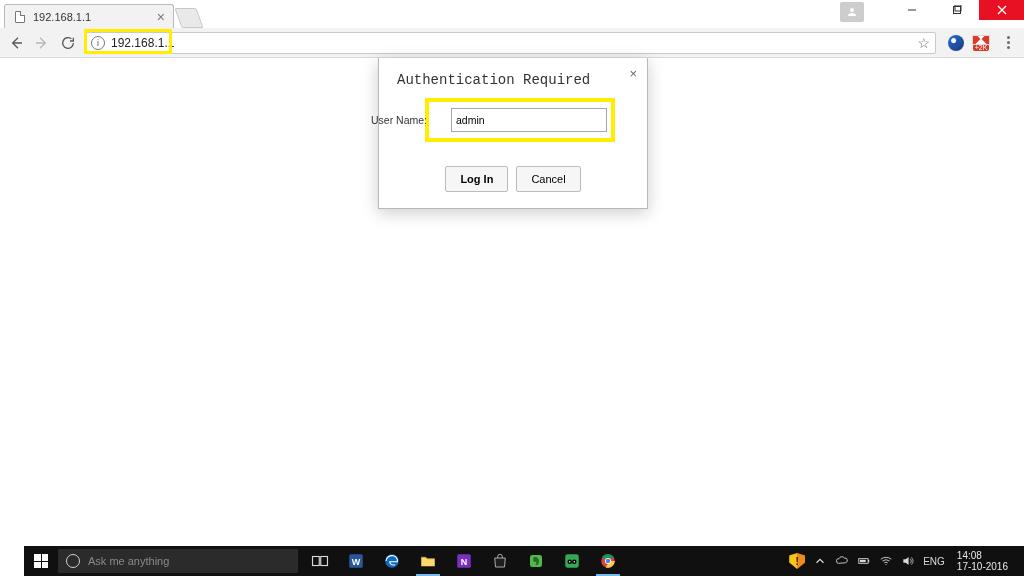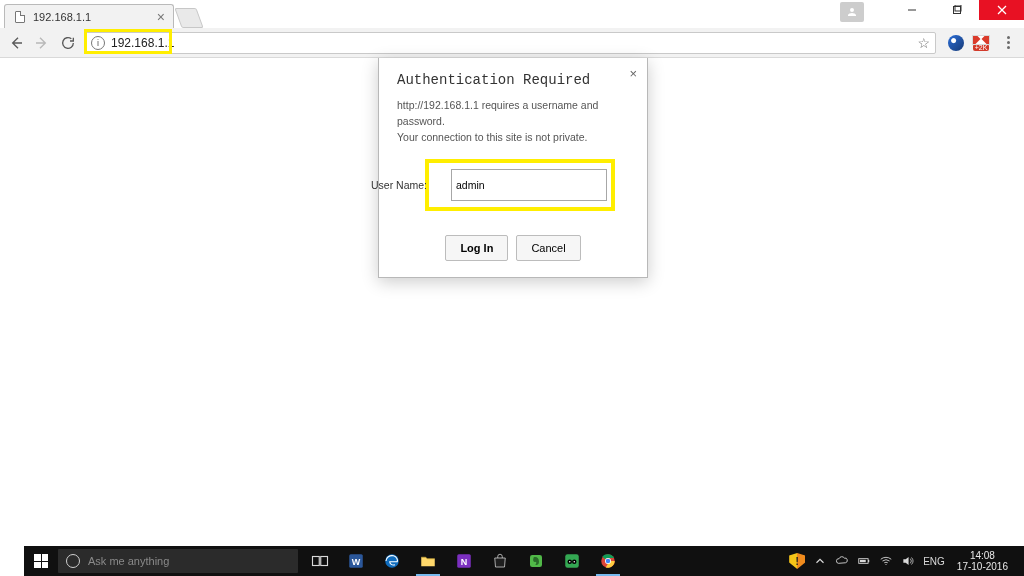--- a/index.html
+++ b/index.html
@@ -57,42 +57,42 @@
   box-shadow: 0 4px 16px rgba(0,0,0,.2);
   padding: 14px 18px 16px 18px;
   font-size:11px; color:#333;
 }
 .dialog h3 { font-size:14px; font-weight:400; color:#333; margin-bottom:10px;font-family:Liberation Mono, monospace; }
 .dialog .msg { font-size:10.5px; color:#555; line-height:1.5; margin-bottom:14px; }
 .dialog-close { position:absolute; right:10px; top:8px; font-size:13px; color:#666; cursor:default; }
 .fields { border:4px solid #ffee00; padding:4px; margin-left:28px; width:190px; }
 .field-row { display:flex; align-items:center; margin:2px 0; }
 .field-row label { width:62px; text-align:right; font-size:10.5px; color:#333; margin-left:-68px; margin-right:24px; }
-.field-row input { flex:1; height:32px; border:1px solid #a7a7a7; font-size:10.5px; padding:0 4px; background:#fff; }
+.field-row input { flex:1; height:24px; border:1px solid #a7a7a7; font-size:10.5px; padding:0 4px; background:#fff; }
 .dlg-buttons { display:flex; justify-content:center; gap:8px; margin-top:24px; }
 .dlg-buttons button { height:26px; padding:0 14px; font-size:11px; background:#f6f6f6; border:1px solid #bcbcbc; border-radius:2px; cursor:default; }
 .dlg-buttons button.primary { font-weight:600; }
 
 
 .taskbar { position:absolute; left:0; bottom:0; width:100%; height:30px; background:#101010; display:flex; align-items:center; color:#fff; font-size:11px;margin-left:24px; }
 .start { width:34px; height:30px; display:flex; align-items:center; justify-content:center; }
 .start-grid { width:14px; height:14px; display:grid; grid-template-columns:1fr 1fr; grid-template-rows:1fr 1fr; gap:1px; }
 .start-grid span { background:#fff; }
 .search-box { width:240px; height:24px; background:#2b2b2b; display:flex; align-items:center; padding:0 8px; gap:8px; color:#8a8a8a; border-radius:1px; }
 .search-box .ring { width:14px; height:14px; border:1.5px solid #cfcfcf; border-radius:50%; }
 .tb-icons { display:flex; align-items:center; height:100%; margin-left:4px; }
 .tb-btn { width:36px; height:30px; display:flex; align-items:center; justify-content:center; position:relative; }
 .tb-btn svg { width:18px; height:18px; }
 .tb-btn .underline { position:absolute; bottom:0; left:6px; right:6px; height:2px; background:#76b9ed; display:none; }
 .tb-btn.active .underline { display:block; }
 
 .tray { margin-left:auto; display:flex; align-items:center; height:100%; gap:8px; }
 .tray-icon { display:flex; align-items:center; justify-content:center; color:#d9d9d9; }
 .tray-icon svg { width:14px; height:14px; }
-.clock { text-align:center; font-size:10px; line-height:1.1; color:#e8e8e8; padding:0 4px; }
+.clock { font-size:10px; line-height:1.1; color:#e8e8e8; padding:0 4px; }
 .action-center { width:28px; display:flex; align-items:center; justify-content:center; }
 .bubble {
   position: relative;
   width: 14px; height: 11px;
   border: 1.5px solid #d9d9d9;
   border-radius: 2px;
   background: transparent;
 }
 .bubble::after {
   content: "";
@@ -187,24 +187,20 @@
         <span></span>
       </div>
   </div>
 </div>
 
 <div class="content">
 
   <div class="dialog">
     <div class="dialog-close">×</div>
     <h3>Authentication Required</h3>
-    <div class="msg">
-      <div>http://192.168.1.1 requires a username and password.</div>
-      <div>Your connection to this site is not private.</div>
-    </div>
 
     <div class="fields">
       <div class="field-row">
         <label>User Name:</label>
         <input type="text" value="admin" style="">
       </div>
     </div>
 
     <div class="dlg-buttons">
       <button class="primary">Log In</button>

